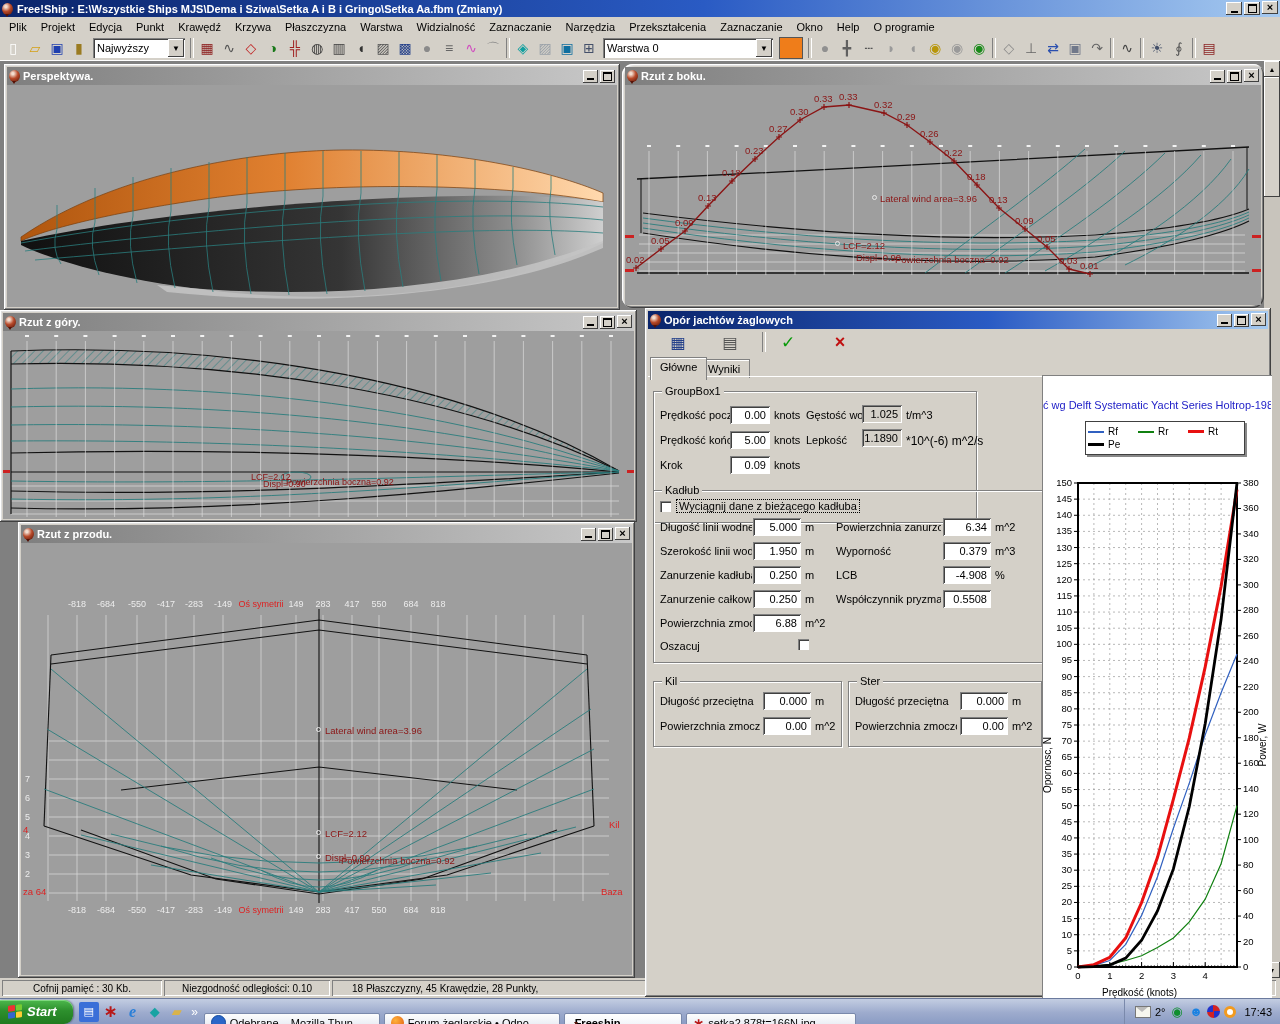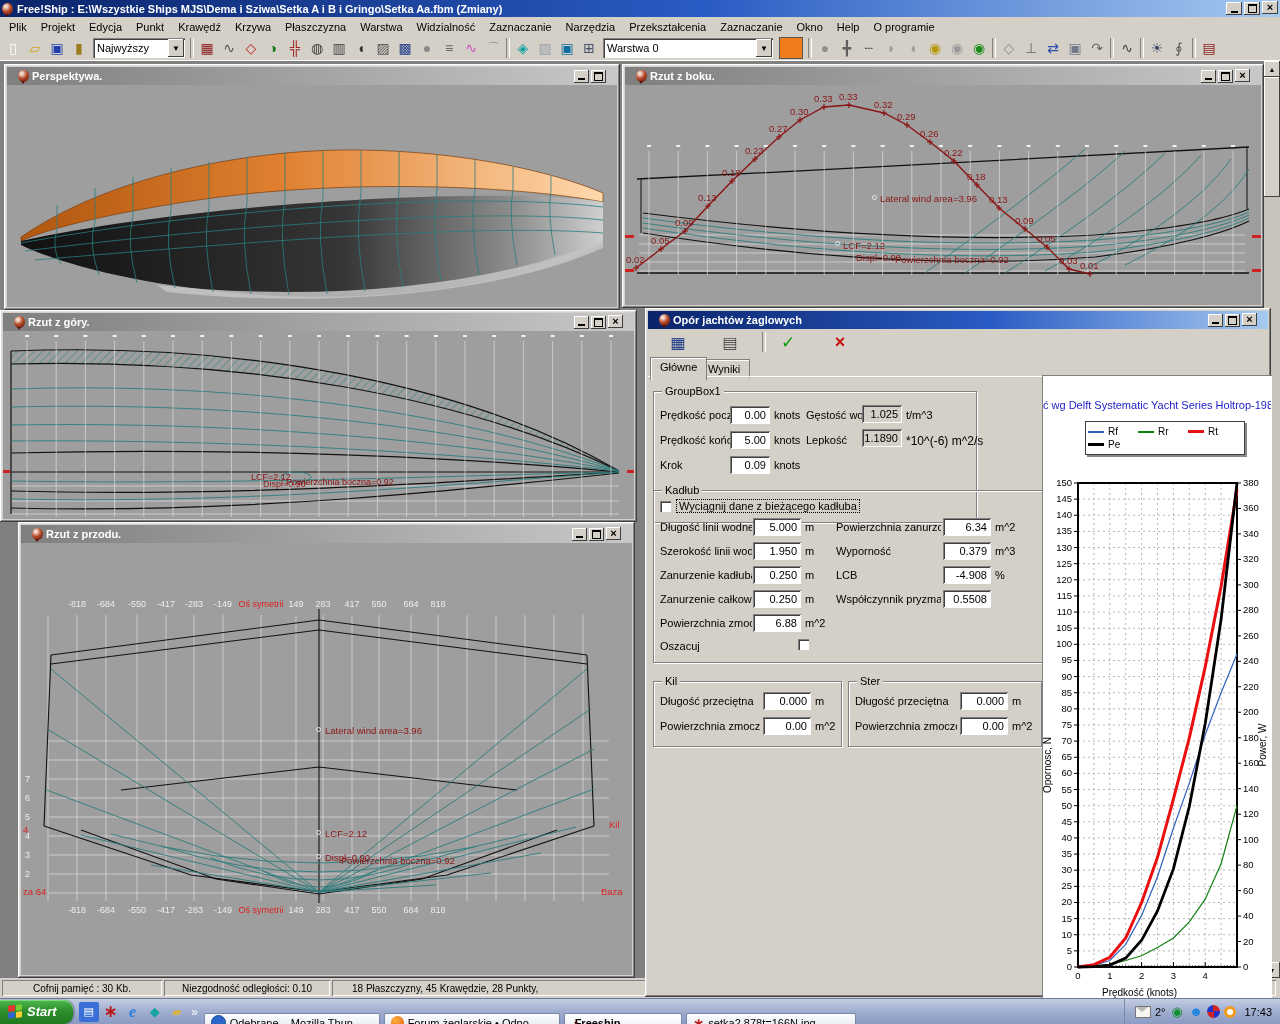--- a/index.html
+++ b/index.html
@@ -22,21 +22,21 @@
   #toolbar{position:absolute;left:0;top:36px;width:1280px;height:25px;background:#d4d0c8;display:flex;align-items:center;padding-left:2px;box-sizing:border-box;border-bottom:1px solid #fff;}
   .tbi{width:22px;height:22px;display:flex;align-items:center;justify-content:center;font-size:14px;line-height:14px;}
   .tbsep{width:2px;height:20px;margin:0 2px;border-left:1px solid #808080;border-right:1px solid #fff;}
   .combo{height:20px;background:#fff;display:flex;align-items:center;box-shadow:inset 1px 1px #808080, inset 2px 2px #404040;margin:0 3px;}
   .combo .cv{padding:0 4px;flex:1;white-space:nowrap;overflow:hidden;}
   .combo .ca{width:16px;height:18px;background:#d4d0c8;display:flex;align-items:center;justify-content:center;font-size:8px;
      box-shadow:inset -1px -1px #404040, inset 1px 1px #fff;margin:1px;}
   .swatch{width:22px;height:20px;background:#ef7d1a;border:1px solid #555;margin:0 3px;}
   
   .win{position:absolute;background:#d4d0c8;padding:3px;box-sizing:border-box;}
-  .wtitle{height:18px;display:flex;align-items:center;gap:3px;padding:0 11px;box-sizing:border-box;
+  .wtitle{height:18px;display:flex;align-items:center;gap:3px;padding:0 2px;box-sizing:border-box;
     background:linear-gradient(90deg,#7f7f7f,#c8c8c8);color:#fff;font-weight:bold;font-size:11px;}
   .wtitle.active{background:linear-gradient(90deg,#0a246a 0%,#2a5bc4 55%,#a6caf0 100%);}
   .wbtn{width:15px;height:13px;background:#d4d0c8;color:#000;margin-left:2px;display:flex;align-items:center;justify-content:center;
     box-shadow:inset -1px -1px #404040, inset 1px 1px #fff;}
   .wcontent{position:relative;background:#9e9e9e;overflow:hidden;}
   .ann{position:absolute;color:#8b1515;font-size:9.5px;white-space:nowrap;}
   .mark{position:absolute;width:5px;height:5px;border:1px solid #e8e8e8;border-radius:50%;box-sizing:border-box;}
   
   #mdiscroll{position:absolute;left:1264px;top:61px;width:16px;height:917px;background:#c8c4bc;z-index:5;}
   .sarr{position:absolute;left:0;width:16px;height:16px;background:#d4d0c8;display:flex;align-items:center;justify-content:center;font-size:7px;
@@ -254,21 +254,21 @@
           <line x1="506" y1="82" x2="506" y2="103"></line>
             <line x1="544" y1="91" x2="544" y2="104"></line>
           <path d="M14,158 C200,124 460,106 596,122"></path>
           <path d="M18,166 C210,142 470,122 596,135"></path>
           <path d="M28,175 C230,158 470,138 596,148"></path>
         </g>
       </svg>
     </div>
   </div>
 
-  <div class="win raised" style="left:622px;top:64px;width:642px;height:244px;">
+  <div class="win raised" style="left:622px;top:64px;width:642px;height:244px;border-radius:11px;">
     <div class="wtitle">
       <span class="fsico"></span>
       <span>Rzut z boku.</span>
       <span class="capbtns">
         <span class="wbtn">
             <span class="glyph-min"></span>
           </span>
         <span class="wbtn">
             <span class="glyph-max"></span>
           </span>

